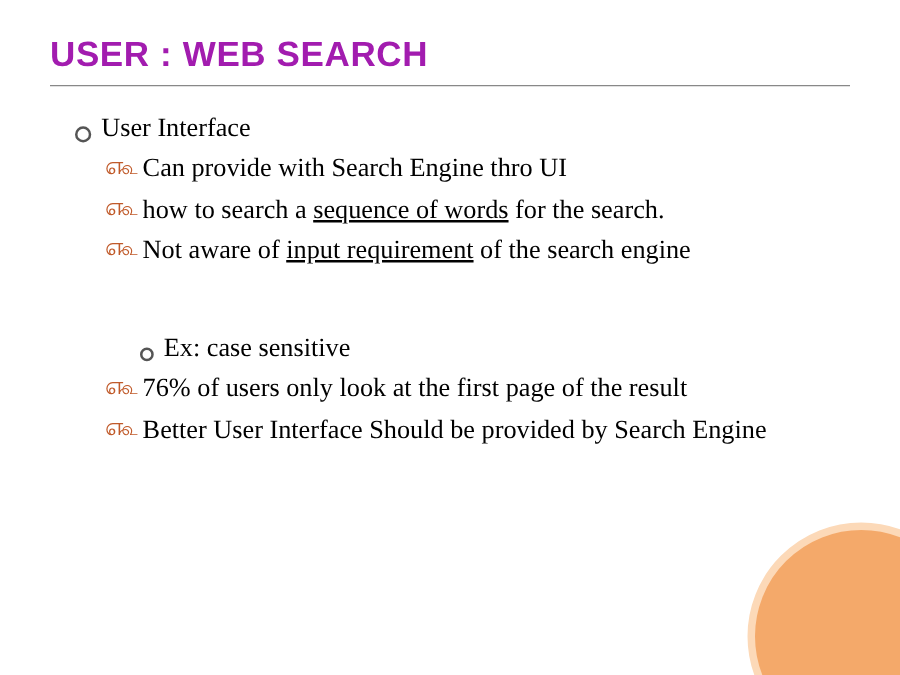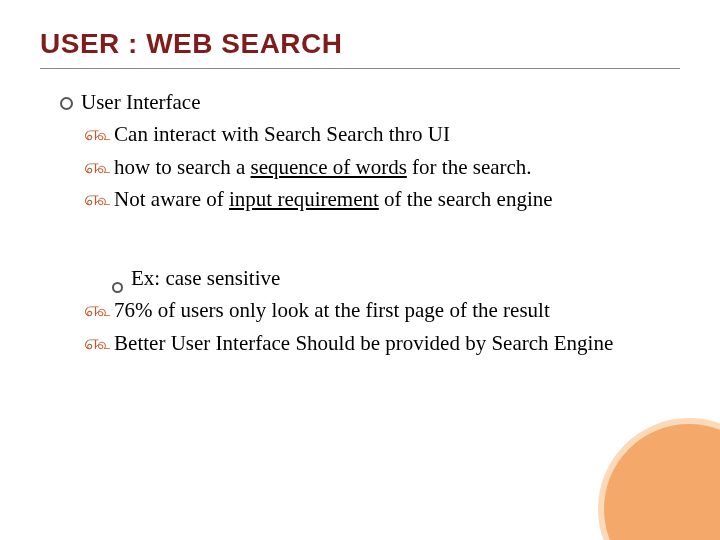--- a/index.html
+++ b/index.html
@@ -16,48 +16,48 @@
   .slide {
     width: 720px;
     height: 540px;
     position: relative;
     box-sizing: border-box;
   }
   .title {
     font-family: Arial, Helvetica, sans-serif;
     font-weight: bold;
     font-size: 28px;
-    color: #7f1d1d;
+    color: #a21caf;
     padding: 28px 40px 6px 40px;
     letter-spacing: 0.5px;
   }
   .rule {
     border: none;
     border-top: 1px solid #888;
     margin: 2px 40px 0 40px;
   }
   .content {
     padding: 18px 60px 0 60px;
     font-size: 21px;
     line-height: 1.45;
   }
   .lvl1 {
     display: flex;
-    align-items: flex-start;
+    align-items: center;
     margin-bottom: 2px;
   }
   .lvl2 {
     display: flex;
     align-items: flex-start;
     margin-left: 24px;
     margin-bottom: 2px;
   }
   .lvl3 {
     display: flex;
-    align-items: flex-end;
+    align-items: center;
     margin-left: 52px;
     margin-bottom: 2px;
     margin-top: 48px;
   }
   .bullet-ring {
     display: inline-block;
     width: 9px;
     height: 9px;
     border: 2px solid #555;
     border-radius: 50%;
@@ -104,21 +104,21 @@
   <div class="content">
 
     <div class="lvl1">
       <span class="bullet-ring"></span>
       <span class="text">User Interface</span>
     </div>
 
     <div class="lvl2">
       <span class="bullet-swirl">௷</span>
       <span class="text">
-        <span>Can interact with Search Search thro UI</span>
+        <span>Can provide with Search Engine thro UI</span>
       </span>
     </div>
 
     <div class="lvl2">
       <span class="bullet-swirl">௷</span>
       <span class="text">
         <span>how to search a </span><span class="u">sequence of words</span><span> for the search.</span>
       </span>
     </div>
 

